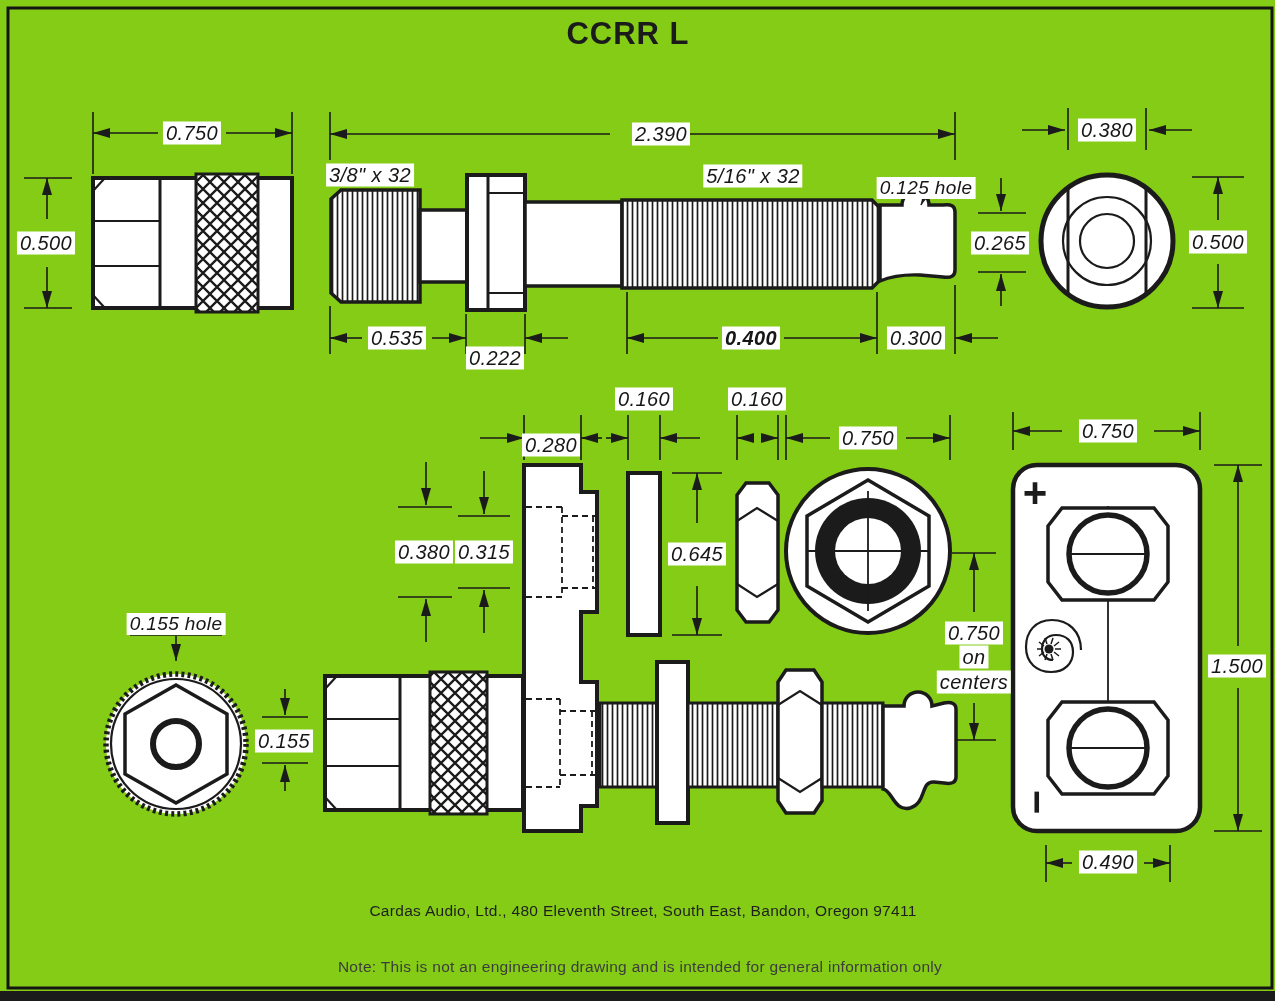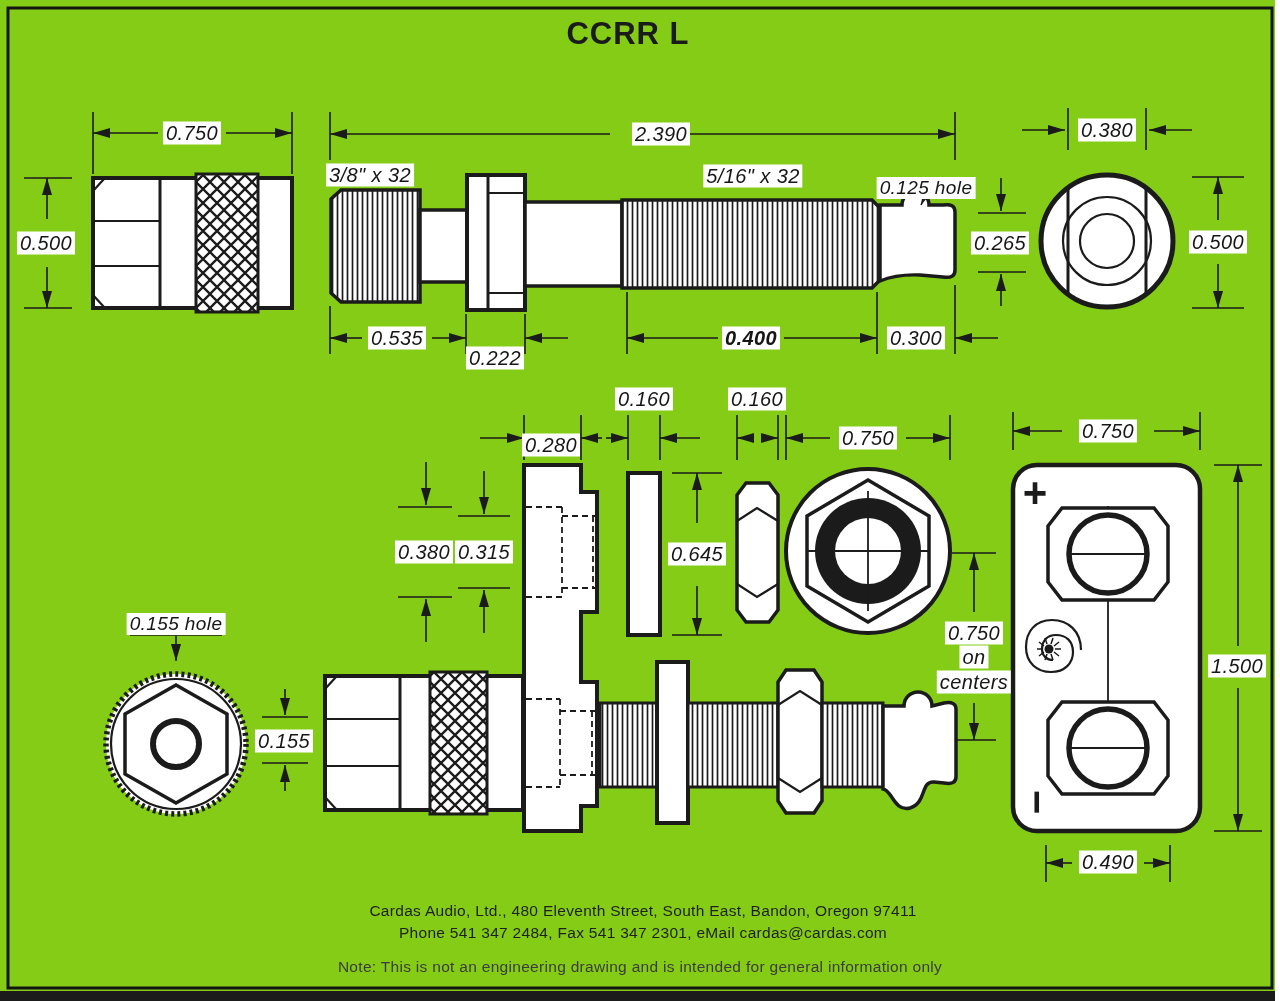--- a/index.html
+++ b/index.html
@@ -276,16 +276,15 @@
 <div class="lbl" style="left:974px;top:682px;">centers</div>
 <div class="lbl" style="left:1237px;top:666px;">1.500</div>
 <div class="lbl" style="left:1108px;top:862px;">0.490</div>
 <div class="mark" style="left:1035px;top:493px;">+</div>
 <div class="mark rot" style="left:1037px;top:802px;">−</div>
 
 <div class="lbl small" style="left:176px;top:624px;">0.155 hole</div>
 <div class="lbl" style="left:284px;top:741px;">0.155</div>
 
 <div class="foot" style="left:643px;top:911px;">Cardas Audio, Ltd., 480 Eleventh Street, South East, Bandon, Oregon 97411</div>
-<div class="foot" style="left:643px;top:933px;">Phone 541 347 2484, Fax 541 347 2301, eMail cardas@cardas.com</div>
 <div class="foot note" style="left:640px;top:967px;">Note:  This is not an engineering drawing and is intended for general information only</div>
 
 </div>
 
 </body></html>

